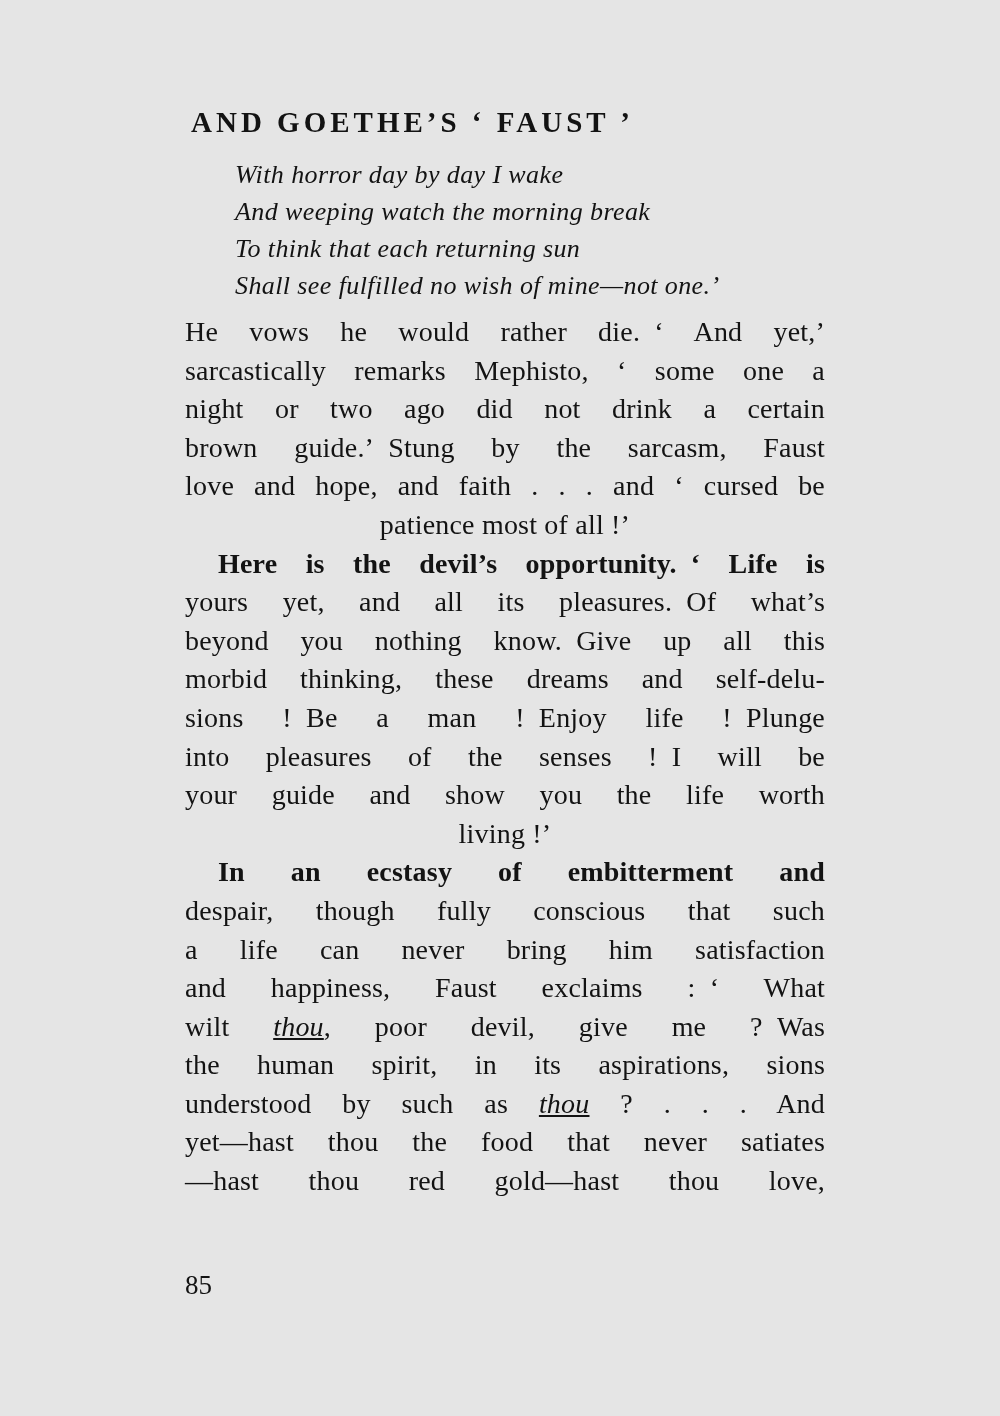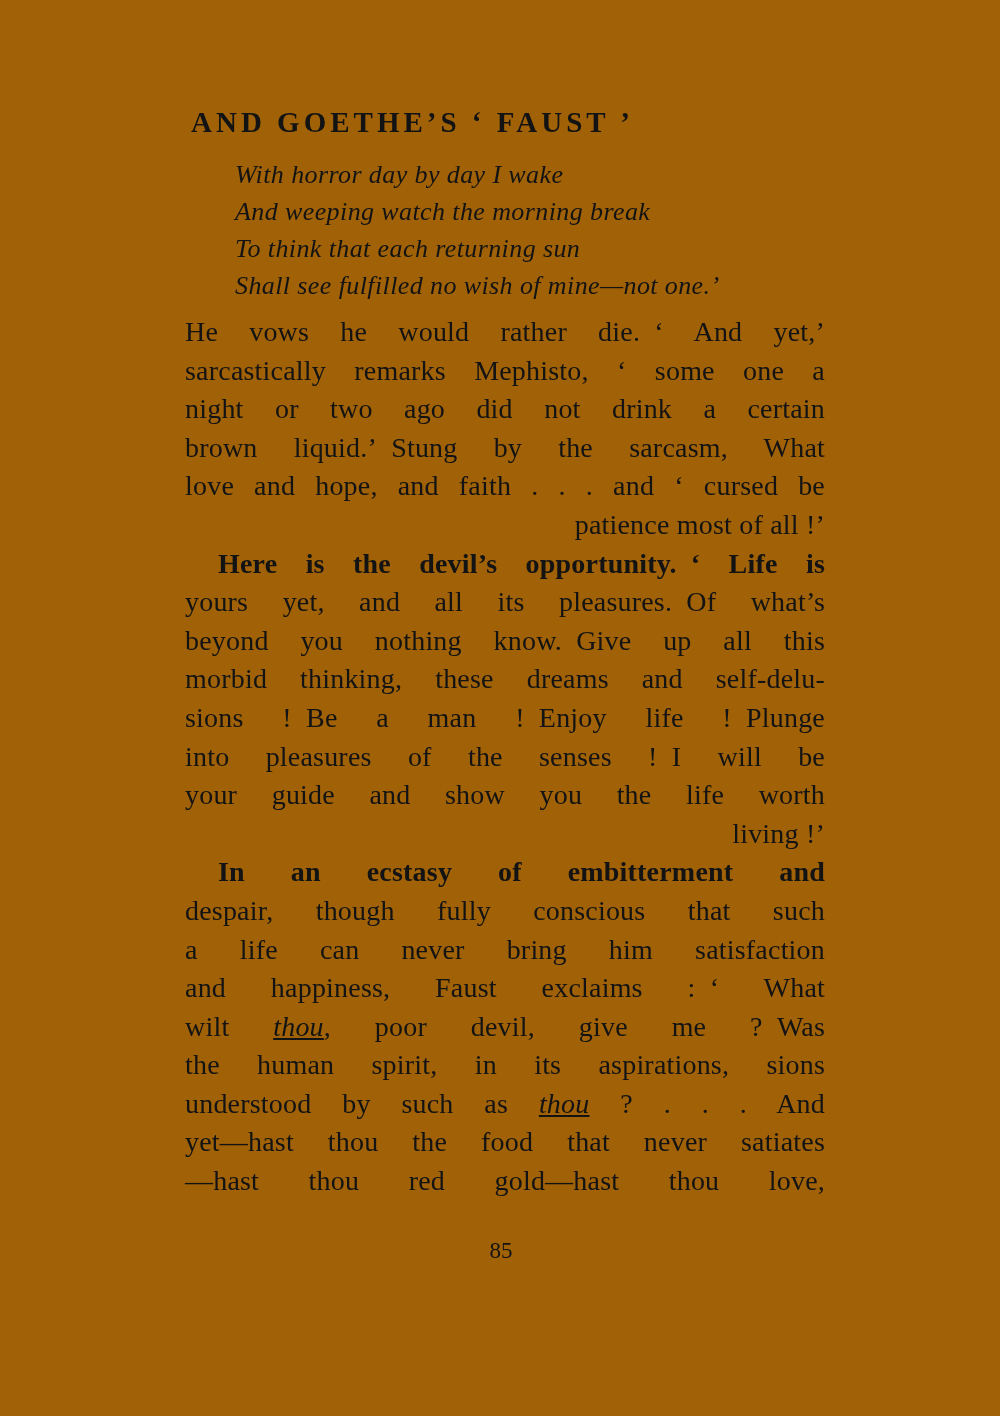--- a/index.html
+++ b/index.html
@@ -9,21 +9,21 @@
   body {
     width: 1000px;
     height: 1416px;
     background: #ffffff;
     overflow: hidden;
   }
   .page {
     position: relative;
     width: 1000px;
     height: 1416px;
-    background: #a16207;
+    background: #e5e5e5;
     color: #131313;
     font-family: "Liberation Serif", "DejaVu Serif", serif;
   }
   .content {
     position: absolute;
     left: 185px;
     top: 106px;
     width: 640px;
   }
   .chapter-title {
@@ -51,38 +51,38 @@
     letter-spacing: 0.2px;
   }
   .para {
     margin: 0;
   }
   .para.indent .line:first-child {
     text-indent: 33px;
     font-weight: bold;
   }
   .line {
-    text-align: right;
+    text-align: center;
     white-space: pre-wrap;
   }
   .line.just {
     text-align: justify;
     text-align-last: justify;
   }
   .it {
     font-style: italic;
     text-decoration: underline;
   }
   .page-number {
     position: absolute;
     left: 185px;
-    top: 1238px;
+    top: 1270px;
     width: 632px;
-    text-align: center;
-    font-size: 23px;
+    text-align: left;
+    font-size: 27px;
     color: #131313;
   }
 </style>
 </head>
 <body>
 
 <div class="page">
   <div class="content">
     <h1 class="chapter-title">AND GOETHE’S ‘ FAUST ’</h1>
 
@@ -91,21 +91,21 @@
         <div class="vline">And weeping watch the morning break</div>
         <div class="vline">To think that each returning sun</div>
         <div class="vline">Shall see fulfilled no wish of mine—not one.’</div>
       </div>
 
     <div class="body-text">
         <div class="para">
           <div class="line just"><span>He vows he would rather die. ‘ And yet,’</span></div>
           <div class="line just"><span>sarcastically remarks Mephisto, ‘ some one a</span></div>
           <div class="line just"><span>night or two ago did not drink a certain</span></div>
-          <div class="line just"><span>brown liquid.’ Stung by the sarcasm, What</span></div>
+          <div class="line just"><span>brown guide.’ Stung by the sarcasm, Faust</span></div>
           <div class="line just"><span>love and hope, and faith . . . and ‘ cursed be</span></div>
           <div class="line"><span>patience most of all !’</span></div>
         </div>
         <div class="para indent">
           <div class="line just"><span>Here is the devil’s opportunity. ‘ Life is</span></div>
           <div class="line just"><span>yours yet, and all its pleasures. Of what’s</span></div>
           <div class="line just"><span>beyond you nothing know. Give up all this</span></div>
           <div class="line just"><span>morbid thinking, these dreams and self-delu-</span></div>
           <div class="line just"><span>sions ! Be a man ! Enjoy life ! Plunge</span></div>
           <div class="line just"><span>into pleasures of the senses ! I will be</span></div>

